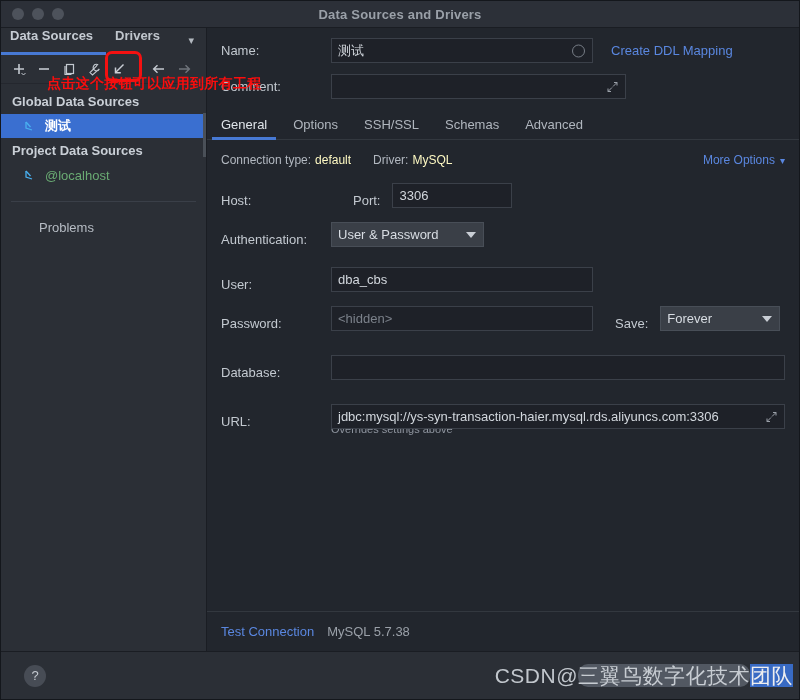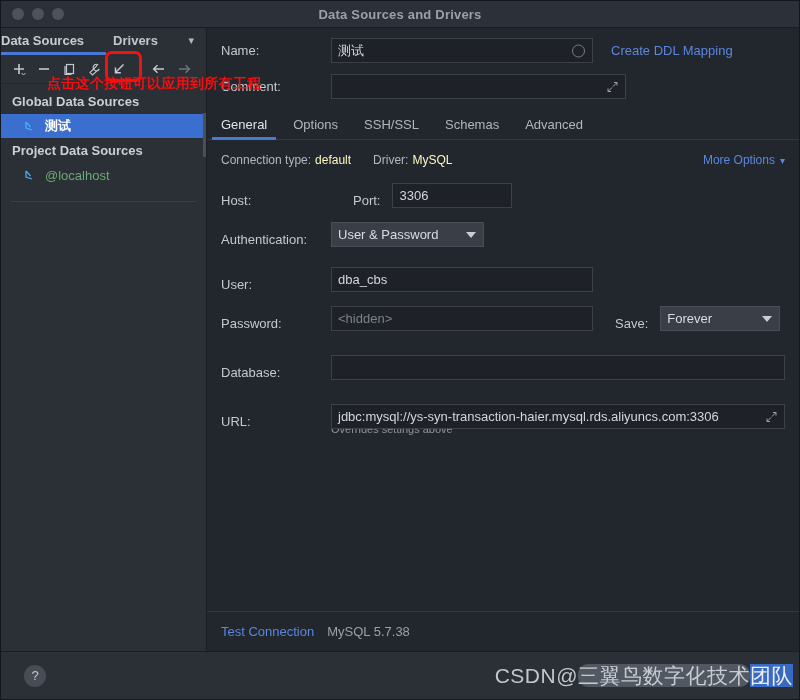--- a/index.html
+++ b/index.html
@@ -61,23 +61,23 @@
     flex: none;
     background: #2b2f36;
     border-right: 1px solid #1a1d23;
     display: flex;
     flex-direction: column;
     position: relative;
   }
   .side-tabs {
     height: 24px;
     display: flex;
-    align-items: center;
-    position: relative;
-    gap: 29px;
+    position: relative;
+    padding-left: 9px;
+    gap: 22px;
   }
   .side-tab {
     font-size: 13px;
     font-weight: bold;
     color: #c6ccd4;
     white-space: nowrap;
   }
   .side-tab.inactive { color: #c0c6cd; }
   .chev {
     position: absolute;
@@ -457,20 +457,21 @@
         <div class="tree-group">Project Data Sources</div>
         <div class="tree-item">
           <svg class="ds-icon" viewBox="0 0 14 14">
             <path d="M3 3 L3 9 L9 11" stroke="#49b0f0" stroke-width="1.3" fill="none"></path>
             <path d="M3 3 L7.5 8" stroke="#49b0f0" stroke-width="1.3" fill="none"></path>
           </svg>
           <span class="label-green">@localhost</span>
         </div>
 
         <div class="sb-divider"></div>
+        <div class="problems">Problems</div>
       </div>
 
       <div class="sb-scroll"></div>
     </div>
 
     <div class="main">
 
       <div class="head-fields">
         <div class="frow">
           <div class="flabel" style="width:110px">Name:</div>

